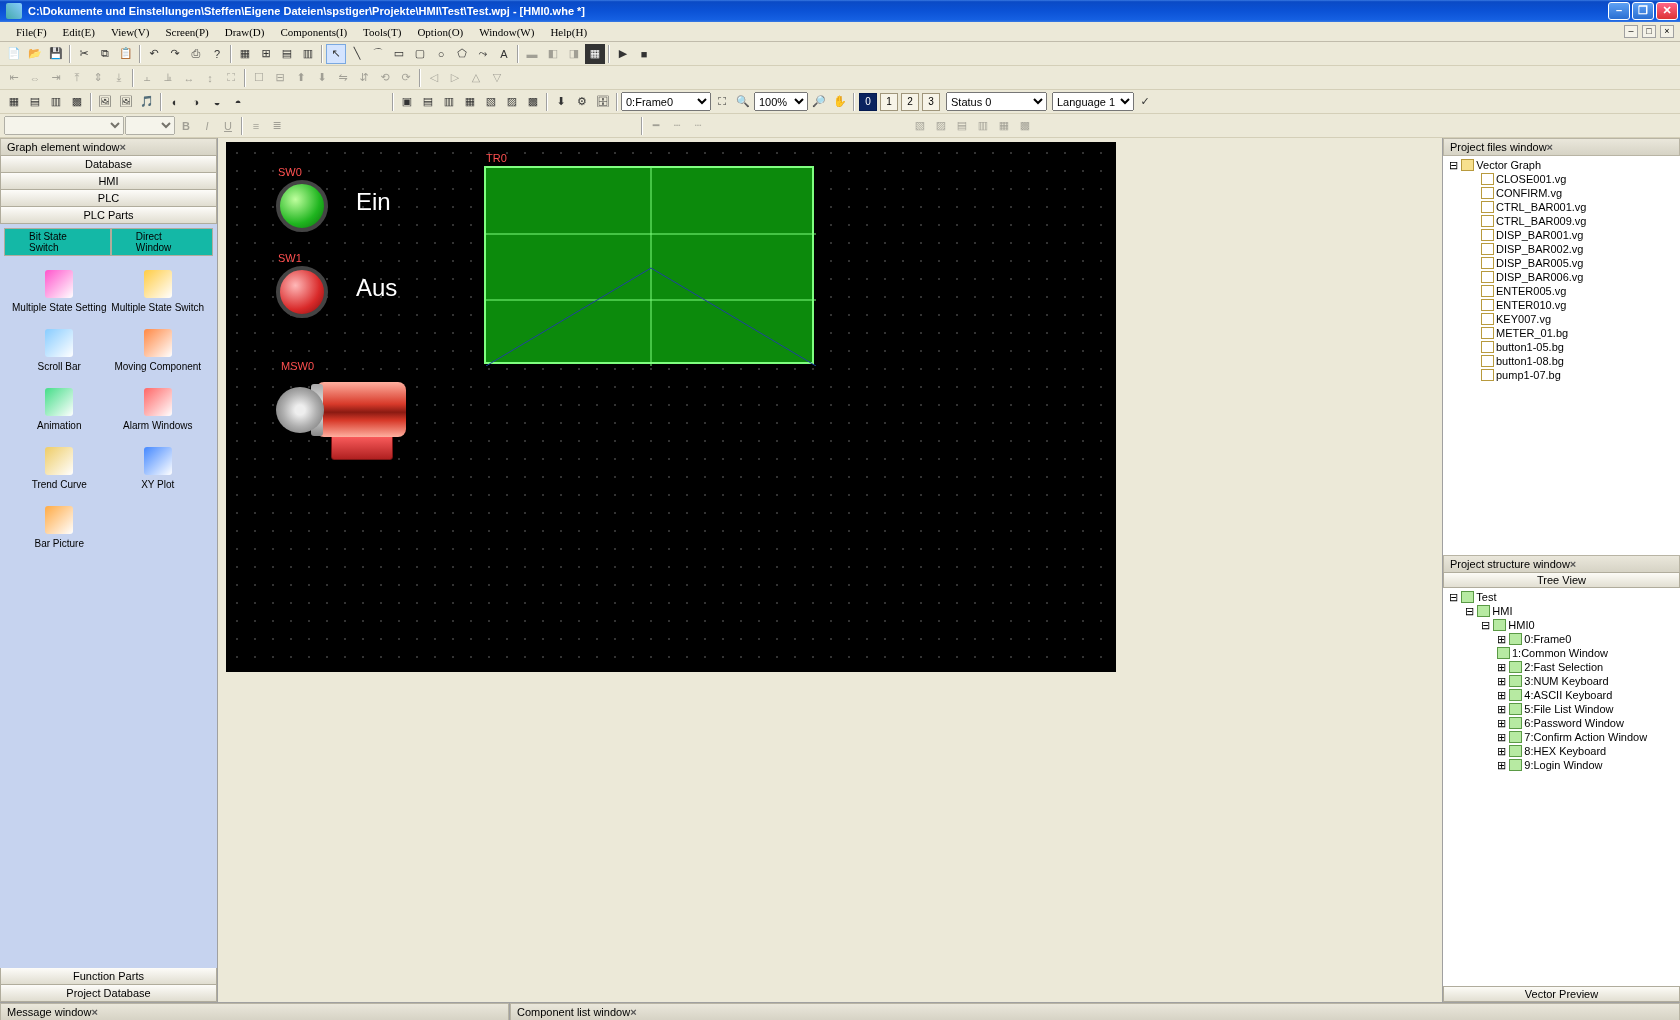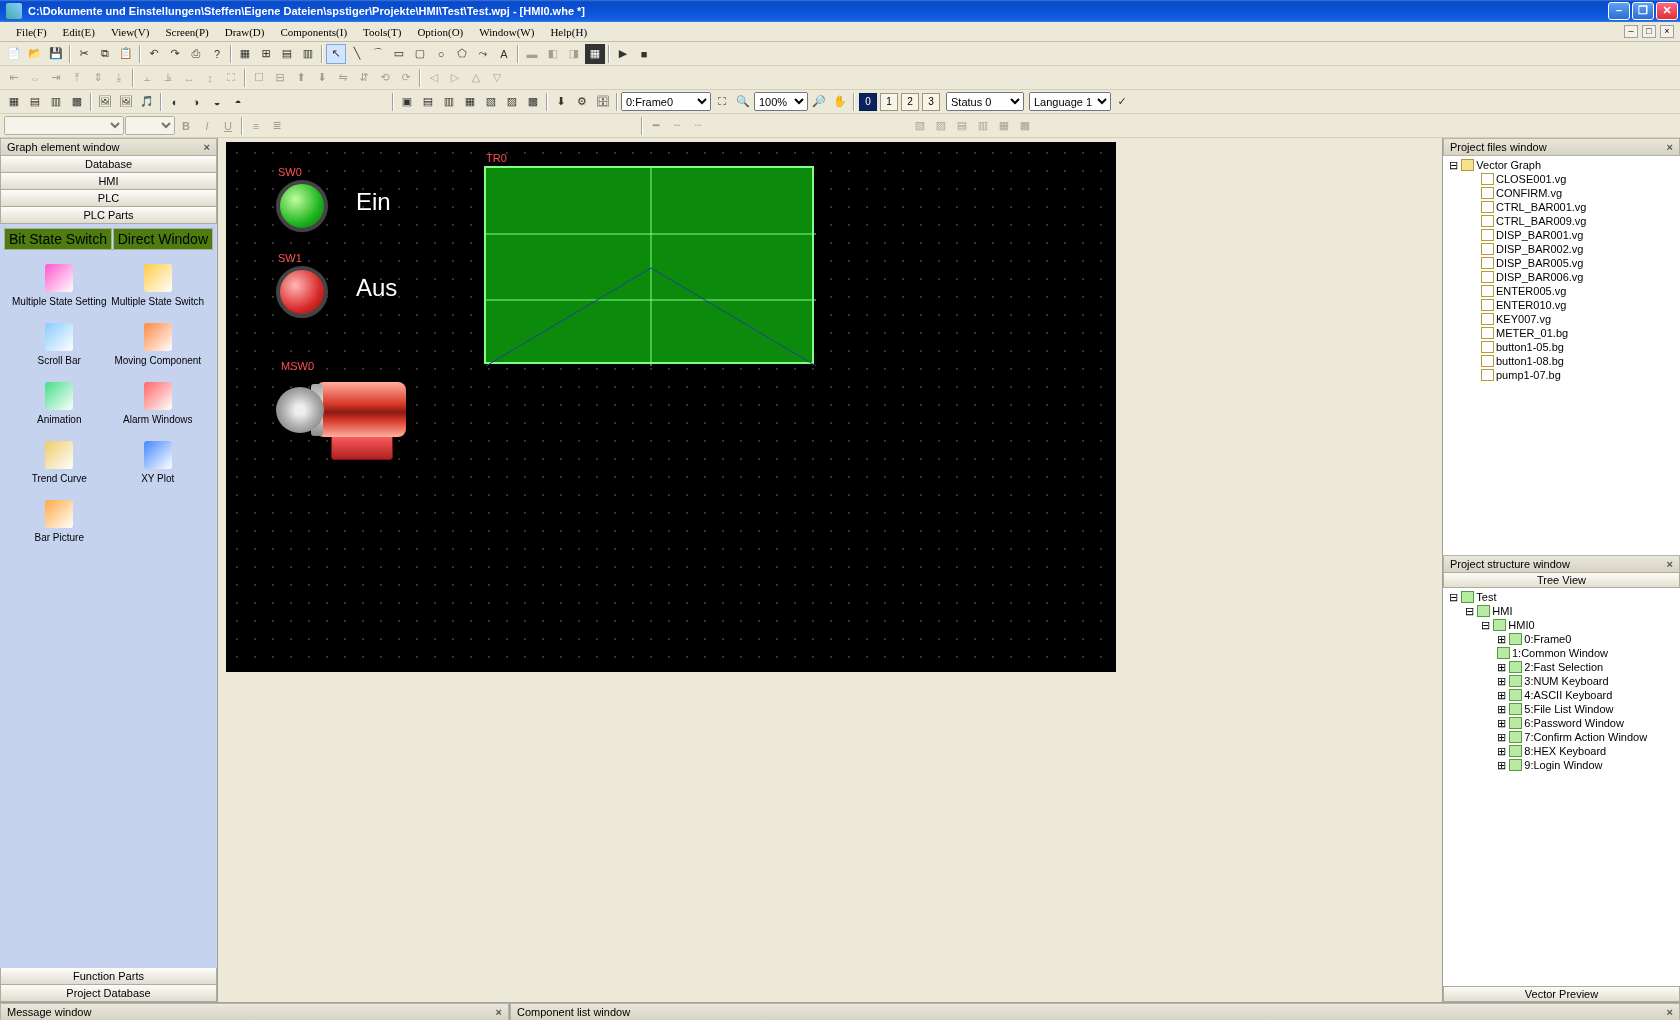--- a/index.html
+++ b/index.html
@@ -17,26 +17,26 @@
 .mdi-btns { position: absolute; right: 6px; display: flex; gap: 4px; }
 .mdi-btn { width: 14px; height: 13px; border: 1px solid #a0a0a0; background: #f4f2e8; cursor: pointer; font-size: 9px; line-height: 10px; text-align: center; }
 .toolbar-row { min-height: 24px; background: #ece9d8; display: flex; align-items: center; padding: 1px 4px; border-bottom: 1px solid #d4cfb8; flex-wrap: wrap; gap: 1px; }
 .tb-btn { width: 20px; height: 20px; border: 1px solid transparent; display: inline-flex; align-items: center; justify-content: center; cursor: pointer; color:#333; }
 .tb-btn.disabled { opacity:.4; cursor:default; }
 .tb-sep { width: 2px; height: 18px; border-left: 1px solid #a0a0a0; border-right: 1px solid #fff; margin: 0 2px; }
 .status-btn { width: 18px; height: 18px; border: 1px solid #a0967b; background: #f7f4e8; text-align: center; line-height: 16px; cursor: pointer; margin: 0 1px; font-size: 10px; }
 .status-btn.active { background: #0a235f; color: #fff; border-color: #041a50; }
 .main { display: flex; height: calc(100vh - 22px - 20px - 24px - 24px - 24px - 24px - 18px); }
 .left-panel { width: 218px; background: #ece9d8; border-right: 1px solid #a0a0a0; display: flex; flex-direction: column; }
-.panel-title { background: linear-gradient(#eae7db,#d6d3c5); padding: 2px 6px; border: 1px solid #b8b4a4; display: flex; justify-content: space-between; font-size: 11px; }
+.panel-title { background: linear-gradient(#eae7db,#d6d3c5); padding: 2px 6px; border: 1px solid #b8b4a4; display: flex; justify-content: flex-start; font-size: 11px; }
 .panel-title .x { cursor: pointer; font-weight: bold; color: #555; }
 .bar-btn { background: linear-gradient(#fdfcf9,#e0ddd0); border: 1px solid #b0ac9c; text-align: center; padding: 2px; cursor: pointer; margin-top: -1px; }
 .plc-parts-area { flex: 1; background: #c6d3ef; padding: 4px; overflow: auto; position: relative; }
 .tab-strip { display: flex; border-bottom: 1px solid #b0ac9c; background: #c6d3ef; }
-.tab { padding: 2px 4px; background: #4d7c0f; border: 1px solid #b0ac9c; border-bottom: none; cursor: pointer; font-size: 14px; }
+.tab { padding: 2px 24px; background: #14b8a6; border: 1px solid #b0ac9c; border-bottom: none; cursor: pointer; font-size: 10px; }
 .parts-grid { display: flex; flex-wrap: wrap; padding: 6px; }
 .part-item { width: 50%; text-align: center; padding: 8px 2px; cursor: pointer; }
 .part-item .pic { width: 28px; height: 28px; margin: 0 auto 4px; border-radius: 3px; }
 .part-item .lab { font-size: 10px; line-height: 11px; }
 .canvas-wrap { flex: 1; background: #ece9d8; position: relative; display:flex; flex-direction:column; }
 .canvas-scroll { flex:1; overflow:auto; position:relative; }
 .canvas { background: #000; width: 890px; min-height: 530px; margin: 4px 235px 4px 8px; position: relative; }
 .dots-bg { background-image: radial-gradient(#333 1px, transparent 1px); background-size: 18px 18px; background-position: 2px 2px; }
 .hmi-lamp { width: 52px; height: 52px; border-radius: 50%; border: 4px solid #444; position: absolute; }
 .lamp-green { background: radial-gradient(circle at 35% 35%, #bfff9e, #1fb51f 60%, #0b6b0b); }
@@ -191,21 +191,21 @@
   <div class="tb-btn">⛶</div>
   <div class="tb-btn">🔍</div>
   <select class="hidden-combo" style="width:54px"><option>100%</option></select>
   <div class="tb-btn">🔎</div>
   <div class="tb-btn">✋</div>
   <div class="tb-sep"></div>
   <div class="status-btn active">0</div>
   <div class="status-btn">1</div>
   <div class="status-btn">2</div>
   <div class="status-btn">3</div>
-  <select class="hidden-combo" style="width:78px;margin-left:4px"><option>Status 0</option></select>
+  <select class="hidden-combo" style="width:101px;margin-left:4px"><option>Status 0</option></select>
   <select class="hidden-combo" style="width:82px;margin-left:4px"><option>Language 1</option></select>
   <div class="tb-btn">✓</div>
 </div>
 
 <div class="toolbar-row">
   <select class="hidden-combo disabled" style="width:120px;opacity:.5"><option></option></select>
   <select class="hidden-combo disabled" style="width:50px;opacity:.5"><option></option></select>
   <div class="tb-btn disabled">
       <b>B</b>
     </div>

